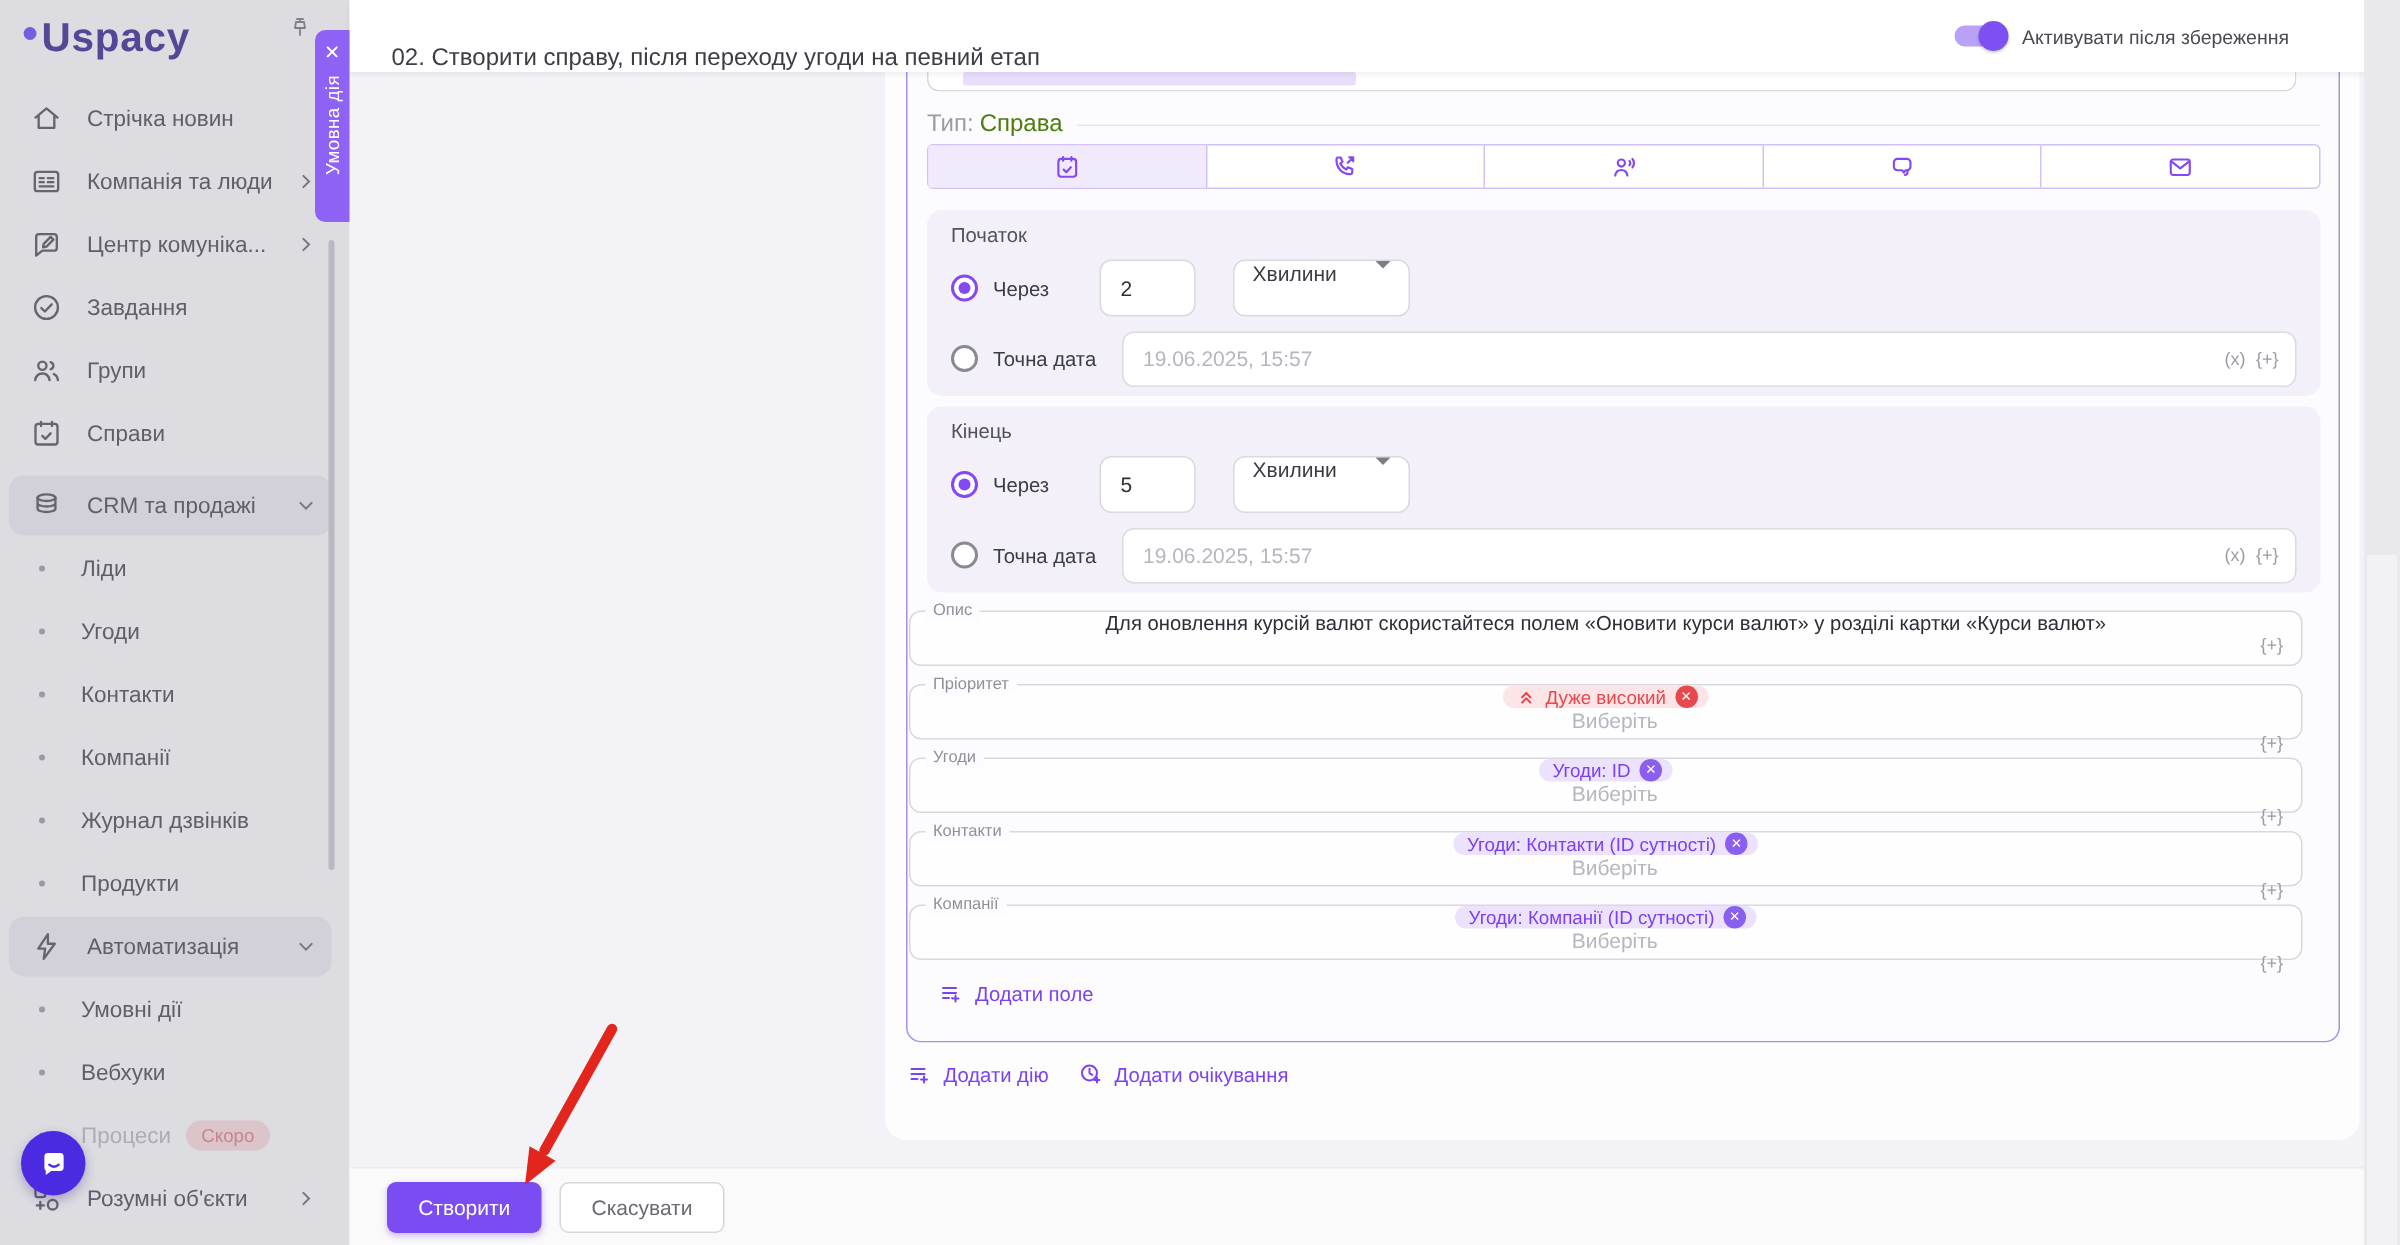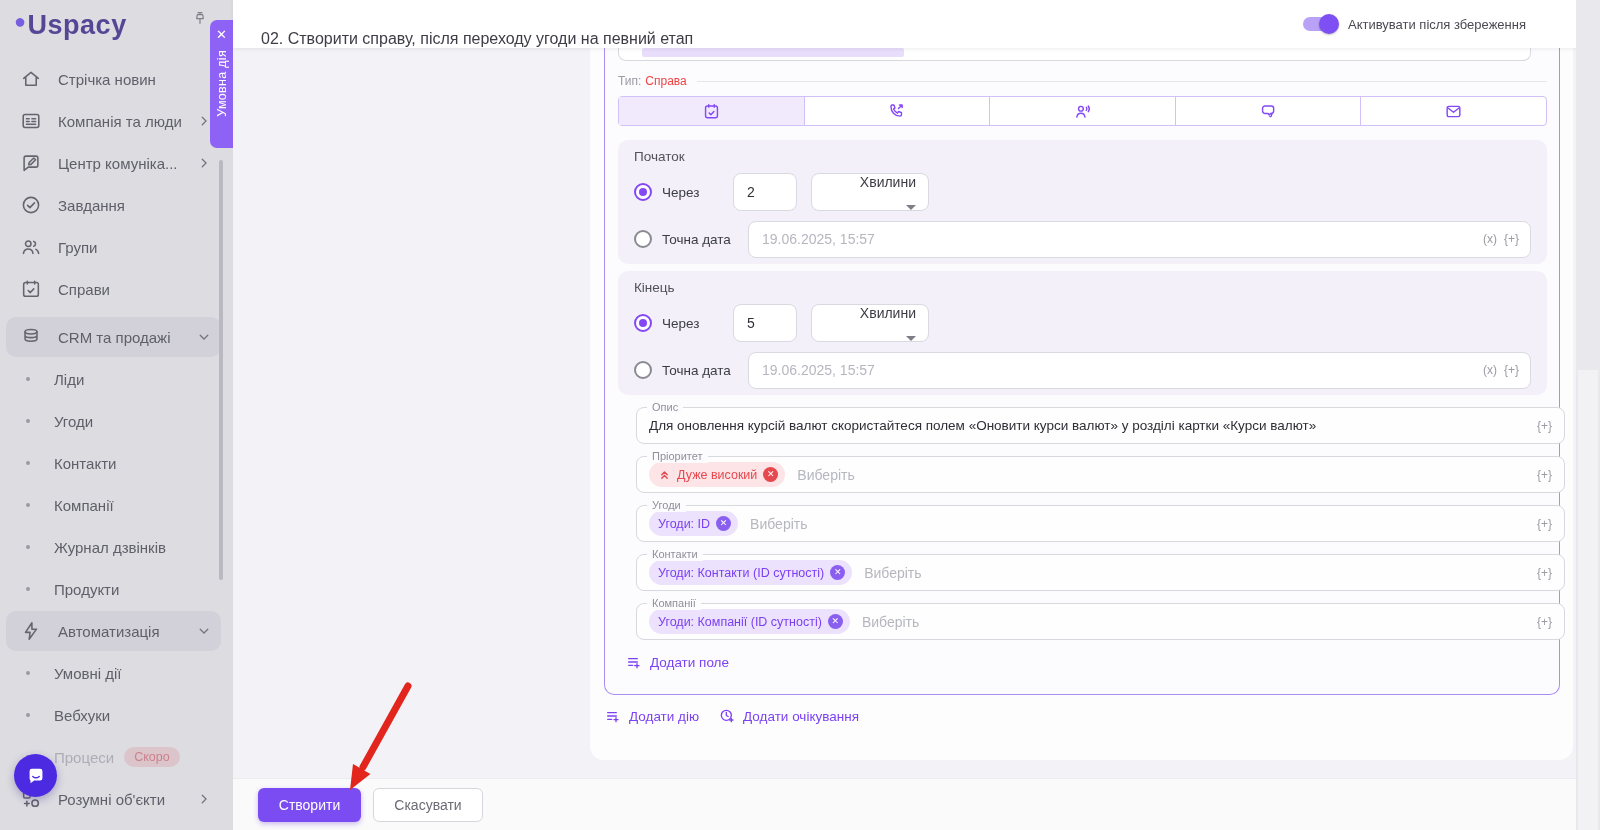--- a/index.html
+++ b/index.html
@@ -44,47 +44,47 @@
   .toggle .knob { position:absolute; right:-2px; top:-3px; width:20px; height:20px; border-radius:50%; background:#7e4ff2; box-shadow:0 1px 2px rgba(0,0,0,.25); }
   .toggle-label { font-size:13px; color:#4a4a52; }
 
   
   .panel { position:absolute; left:357px; top:48px; width:983px; height:712px; background:#fdfdfe; border-radius:0 0 14px 14px; }
   .card { position:absolute; left:14px; top:0; width:956px; height:647px; background:#fcfbfe; border:1px solid #ab8df2; border-top:none; border-radius:0 0 10px 10px; }
 
   .top-input { position:absolute; left:13px; top:0; width:913px; height:13px; border:1px solid #d8d8df; border-top:none; border-radius:0 0 8px 8px; background:#fff; }
   .top-input .sel { position:absolute; left:23px; top:0; width:262px; height:9px; background:#e8ddfb; border-radius:2px; }
 
-  .type-row { position:absolute; left:13px; top:26px; width:929px; display:flex; align-items:center; font-size:12px; }
+  .type-row { position:absolute; left:13px; top:26px; width:929px; display:flex; align-items:center; font-size:16px; }
   .type-row .t1 { color:#9b9ba3; }
-  .type-row .t2 { color:#ef4444; margin-left:4px; font-weight:500; }
+  .type-row .t2 { color:#4d7c0f; margin-left:4px; font-weight:500; }
   .type-row .hline { flex:1; height:1px; background:#e5e5ea; margin-left:10px; }
 
   .tabs { position:absolute; left:13px; top:48px; width:929px; height:30px; display:flex; border:1px solid #d2c0f8; border-radius:4px; background:#fff; }
   .tab { flex:1; display:flex; align-items:center; justify-content:center; border-left:1px solid #d2c0f8; cursor:pointer; }
   .tab:first-child { border-left:none; }
   .tab.sel { background:#f1eafd; }
 
   .sec { position:absolute; left:13px; width:929px; height:124px; background:#f3f0f9; border-radius:10px; padding:9px 16px; }
   .sec .stitle { font-size:13.5px; color:#52525b; }
   .srow { display:flex; align-items:center; margin-top:9px; height:38px; }
   .radio { width:18px; height:18px; border-radius:50%; border:2px solid #8a8a93; background:#fff; flex:0 0 18px; position:relative; cursor:pointer; }
   .radio.on { border-color:#8448f5; }
   .radio.on::after { content:""; position:absolute; left:3px; top:3px; width:8px; height:8px; border-radius:50%; background:#8448f5; }
   .rlabel { font-size:13.5px; color:#3c3c44; font-weight:500; margin-left:10px; width:68px; }
   .rlabel.wide { width:82px; }
   .num { width:64px; height:38px; border:1px solid #d8dae0; border-radius:8px; background:#fff; font-size:14px; color:#2f2f36; padding:0 0 0 13px; margin-left:3px; font-family:inherit; }
-  .unit-select { width:118px; height:38px; border:1px solid #d8dae0; border-radius:8px; background:#fff; margin-left:14px; display:flex; align-items:flex-end; justify-content:space-between; padding:0 12px; font-size:14px; color:#3c3c44; cursor:pointer;flex-direction:column; }
+  .unit-select { width:118px; height:38px; border:1px solid #d8dae0; border-radius:8px; background:#fff; margin-left:25px; display:flex; align-items:flex-start; justify-content:space-between; padding:0 12px; font-size:14px; color:#3c3c44; cursor:pointer; }
   .caret { width:0; height:0; border-left:5px solid transparent; border-right:5px solid transparent; border-top:5px solid #7d7d86; }
   .date-wrap { position:relative; flex:1; margin-left:4px; }
   .date-wrap input { width:100%; height:37px; border:1px solid #dadae1; border-radius:8px; background:#fff; padding:0 72px 0 13px; font-size:14px; color:#701a75; font-family:inherit; }
   .date-wrap input::placeholder { color:#b6b6bf; }
   .tokens { position:absolute; right:12px; top:0; height:37px; display:flex; align-items:center; gap:7px; font-size:12px; color:#9b9ba4; }
 
-  .fieldset { position:absolute; left:31px; width:929px; height:37px; border:1px solid #d8d8df; border-radius:8px; background:#fefeff; display:flex; align-items:center; padding:0 12px; }
+  .fieldset { position:absolute; left:1px; width:929px; height:37px; border:1px solid #d8d8df; border-radius:8px; background:#fefeff; display:flex; align-items:center; padding:0 12px;flex-direction:column; }
   .flabel { position:absolute; top:-7px; left:10px; font-size:11px; color:#90909a; background:#fcfbfe; padding:0 5px; line-height:13px; }
   .ftext { font-size:13.5px; color:#2e2e36; white-space:nowrap; overflow:hidden; text-overflow:ellipsis; max-width:850px; }
   .fplaceholder { font-size:14px; color:#b6b6bf; margin-left:12px; }
   .fplus { margin-left:auto; font-size:12px; color:#9b9ba4; }
 
   .chip { display:inline-flex; align-items:center; gap:6px; height:25px; border-radius:13px; padding:0 7px 0 9px; font-size:12.5px; white-space:nowrap; }
   .chip.purple { background:#ece2fd; color:#7a3ff2; }
   .chip.red { background:#fce4e7; color:#e5484d; }
   .chip .xc { width:15px; height:15px; border-radius:50%; display:inline-flex; align-items:center; justify-content:center; color:#fff; font-size:9px; line-height:1; cursor:pointer; }
   .chip.purple .xc { background:#8a5ff0; }

